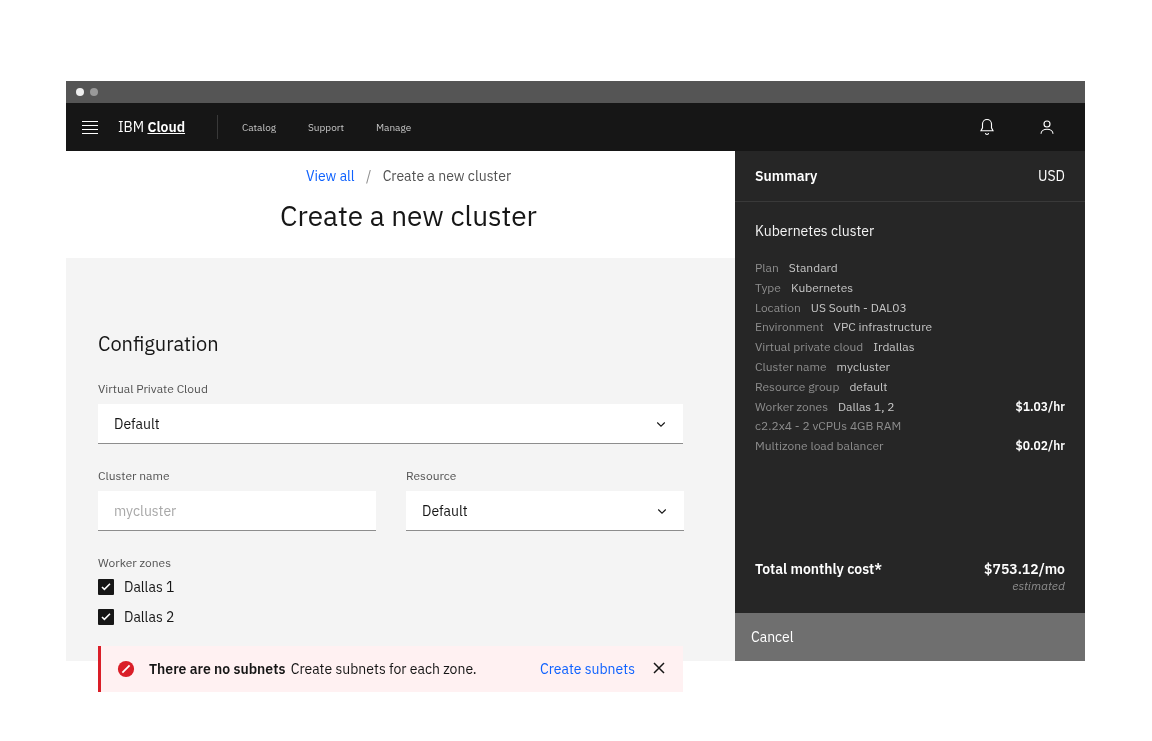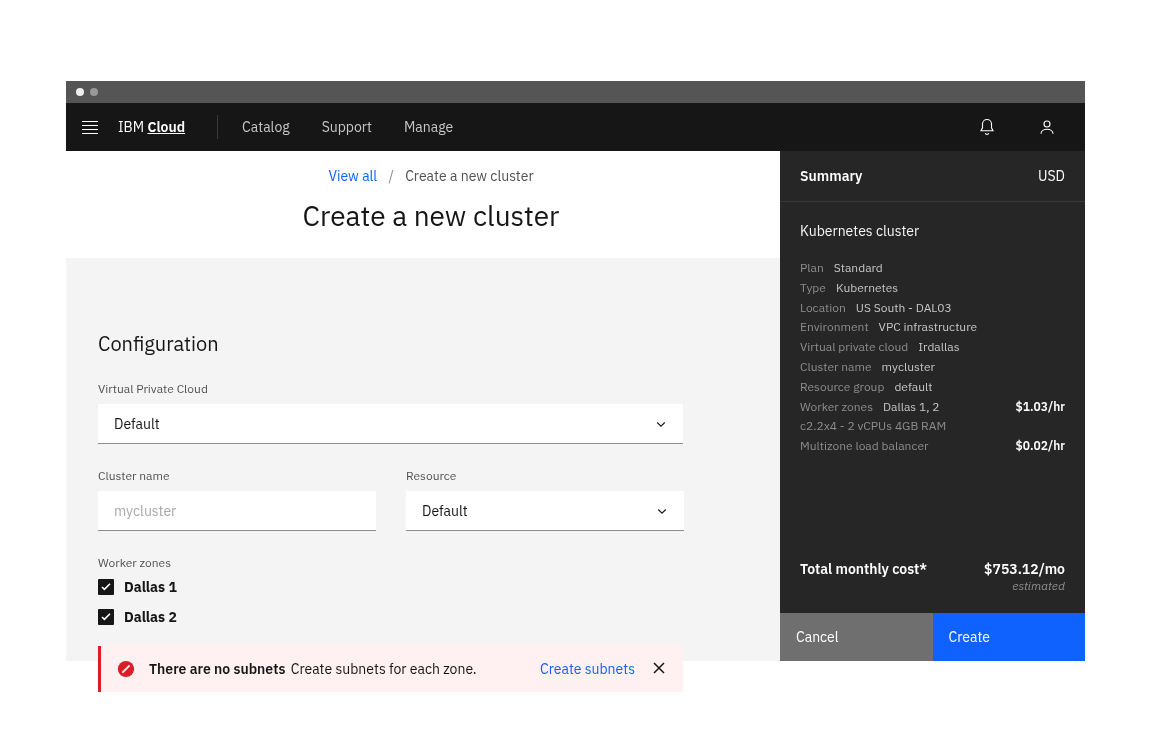--- a/index.html
+++ b/index.html
@@ -45,21 +45,21 @@
       display: flex; flex-direction: column; justify-content: center; gap: 3px;
       cursor: pointer;
     }
     .hamburger span {
       height: 1px; background: #fff; width: 16px;
     }
     .brand { font-size: 14px; margin-right: 8px; }
     .brand b { font-weight: 600; text-decoration: underline; }
     .vdiv { width: 1px; height: 24px; background: #393939; margin: 0 8px; }
     .nav-item {
-      font-size: 14px; color: #c6c6c6; cursor: pointer;
+      font-size: 10px; color: #c6c6c6; cursor: pointer;
     }
     .nav-item + .nav-item { margin-left: 16px; }
     .header-spacer { flex: 1; }
     .header-icon {
       width: 44px; height: 48px; display: flex; align-items: center; justify-content: center; cursor: pointer;
     }
     .header-icon svg { stroke: #fff; fill: none; }
     .body {
       display: flex;
       height: 510px;
@@ -138,21 +138,20 @@
       width: 100%;
       font-family: inherit;
     }
     .text-input::placeholder { color: #a8a8a8; }
     .checkbox-row {
       display: flex;
       align-items: center;
       gap: 10px;
       margin-bottom: 12px;
       cursor: pointer;
-      font-weight: bold;
     }
     .checkbox {
       width: 16px; height: 16px;
       background: #161616;
       border-radius: 1px;
       display: flex; align-items: center; justify-content: center;
     }
     .checkbox svg { width: 10px; height: 8px; }
     .checkbox-label { font-size: 14px; color: #161616; }
     .notification {
@@ -174,21 +173,21 @@
     }
     .notification .msg b { font-weight: 600; margin-right: 2px;}
     .notification .action {
       color: #0f62fe; font-size: 14px; cursor: pointer; margin-right: 16px;
     }
     .notification .close {
       width: 16px; height: 16px; cursor: pointer;
     }
 
     .summary {
-      width: 305px;
+      width: 350px;
       background: #262626;
       color: #fff;
       display: flex;
       flex-direction: column;
     }
     .summary-head {
       display: flex;
       justify-content: space-between;
       padding: 16px 20px;
       border-bottom: 1px solid #393939;
@@ -409,17 +408,16 @@
       </div>
       <div class="summary-total">
         <span class="lbl">Total monthly cost*</span>
         <span class="val">
           <div class="amt">$753.12/mo</div>
           <div class="est">estimated</div>
         </span>
       </div>
       <div class="summary-actions">
         <div class="btn cancel">Cancel</div>
-        <div class="btn create">Create</div>
       </div>
     </div>
   </div>
 </div>
 
 </body></html>

